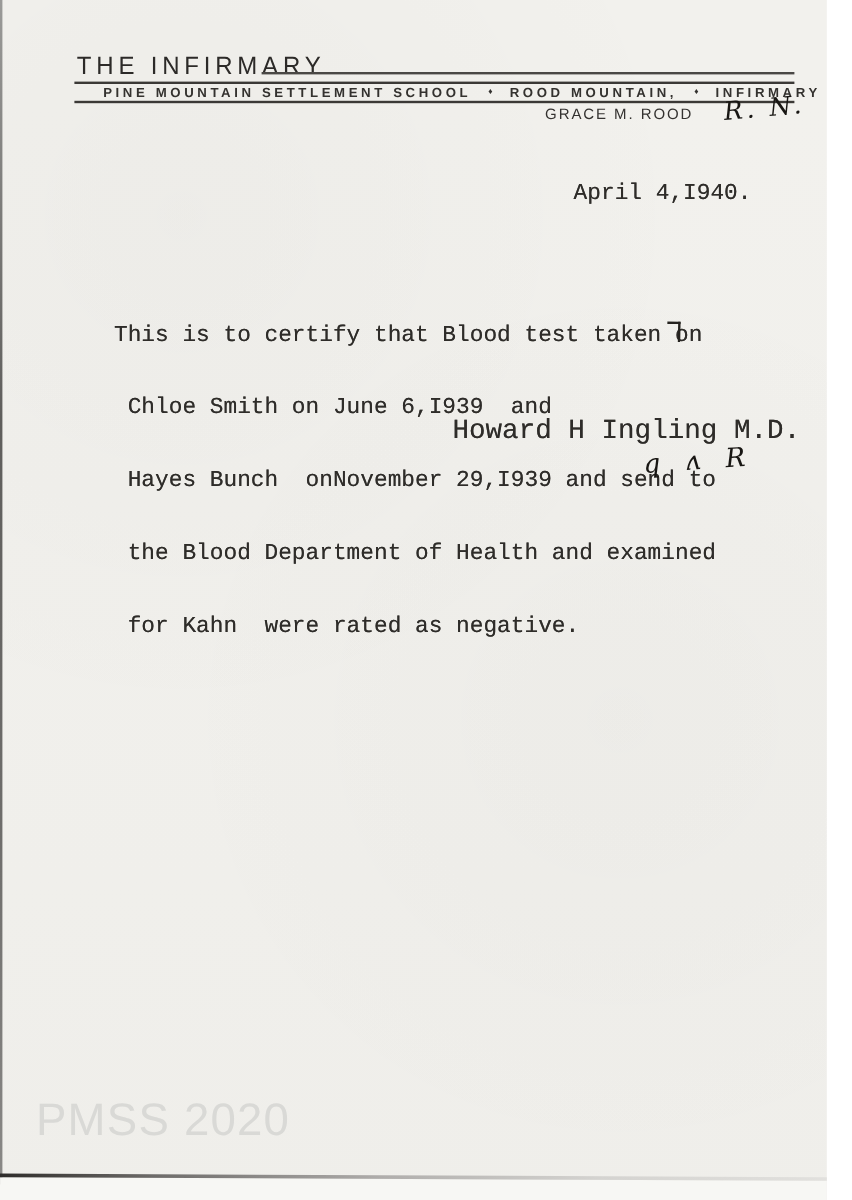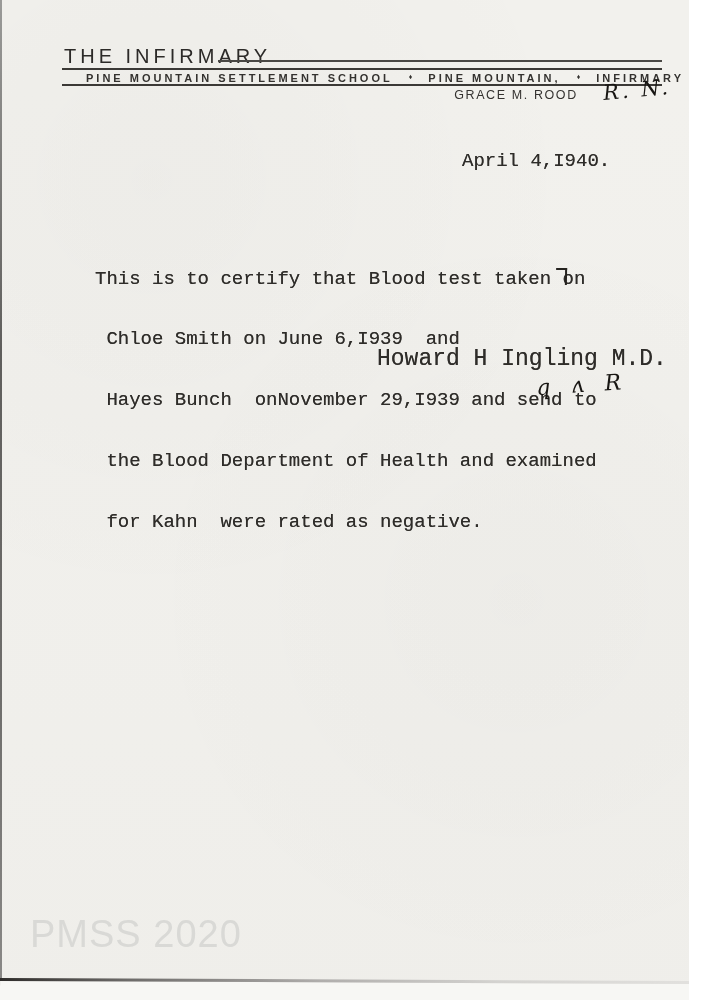--- a/index.html
+++ b/index.html
@@ -45,21 +45,21 @@
   .rn{
     position:absolute; left:603px; top:78px; font-size:21px; letter-spacing:3px;
     transform:rotate(-5deg);
   }
   
   .typed{
     font-family:"Liberation Mono","DejaVu Sans Mono",monospace;
     color:#2e2c29; text-shadow:0 0 0.5px rgba(46,44,41,0.75);
     white-space:pre;
   }
-  .date{ position:absolute; left:462px; top:150px; font-size:19px; }
+  .date{ position:absolute; left:478px; top:150px; font-size:19px; }
   .body-block{ position:absolute; left:95px; top:228px; font-size:19px; line-height:20.3px; }
   .overstrike{
     position:absolute; left:556px; top:268px; width:9px; height:15px;
     border-top:2.6px solid #25231f; border-right:2.6px solid #25231f;
     transform:rotate(1deg);
   }
   .signature{ position:absolute; left:377px; top:346px; font-size:23px; }
   .scribble{
     position:absolute; left:536px; top:372px; font-size:22px; letter-spacing:7px;
     transform:rotate(-4deg);
@@ -88,21 +88,21 @@
 
   <div class="left-edge"></div>
 
   <header>
     <div class="lh-title">THE INFIRMARY</div>
     <div class="rule rule-top"></div>
     <div class="rule rule-mid"></div>
     <div class="lh-subtitle">
       <span>PINE MOUNTAIN SETTLEMENT SCHOOL</span>
       <span class="diamond">♦</span>
-      <span>PINE MOUNTAIN,</span>
+      <span>ROOD MOUNTAIN,</span>
       <span class="diamond">♦</span>
       <span>INFIRMARY</span>
     </div>
     <div class="rule rule-bot"></div>
     <div class="grace">GRACE M. ROOD</div>
     <div class="handwriting rn">R. N.</div>
   </header>
 
   <div class="typed date">April 4,I940.</div>
 

